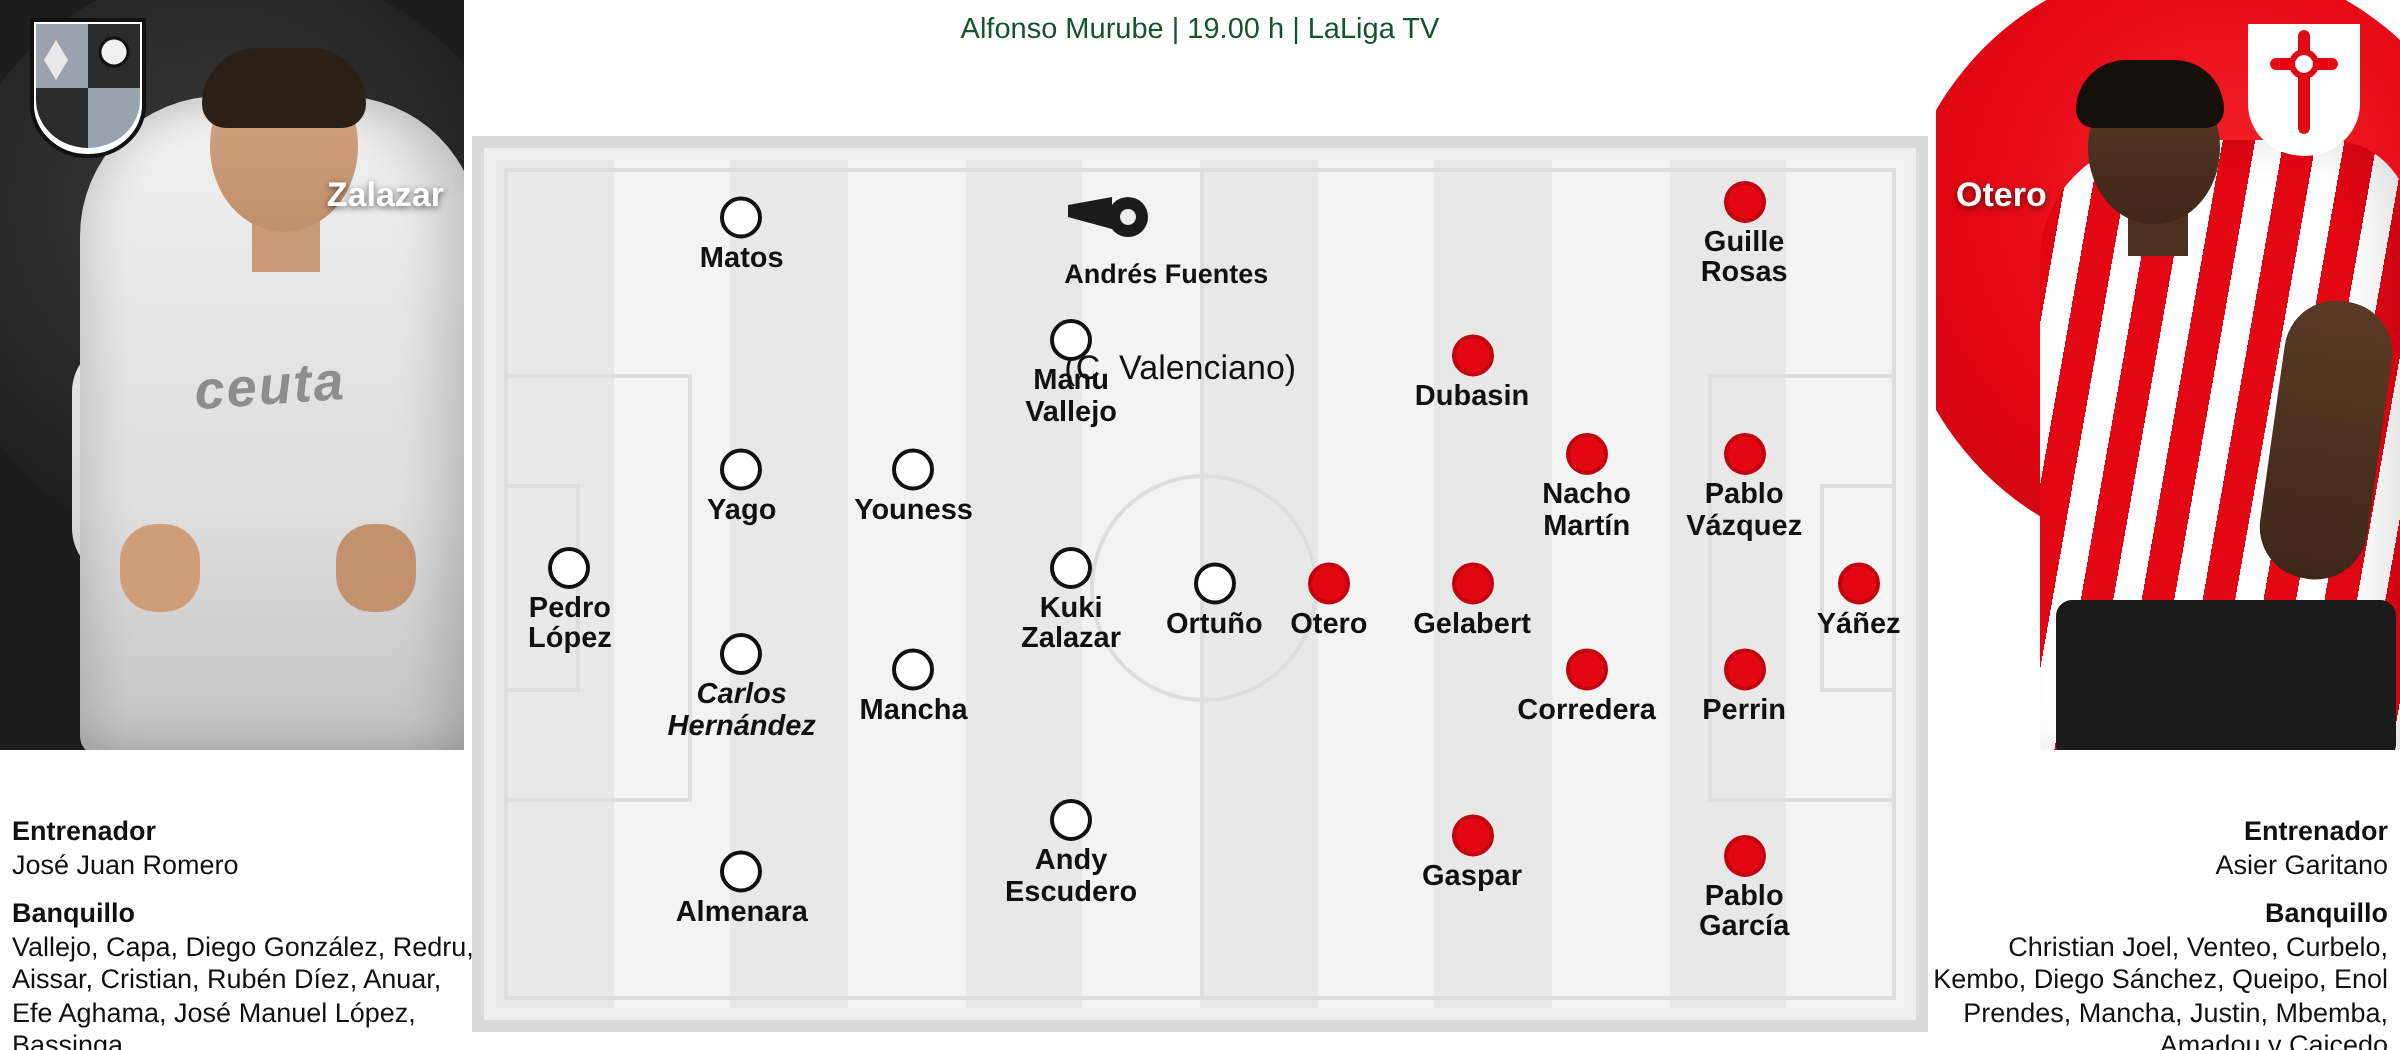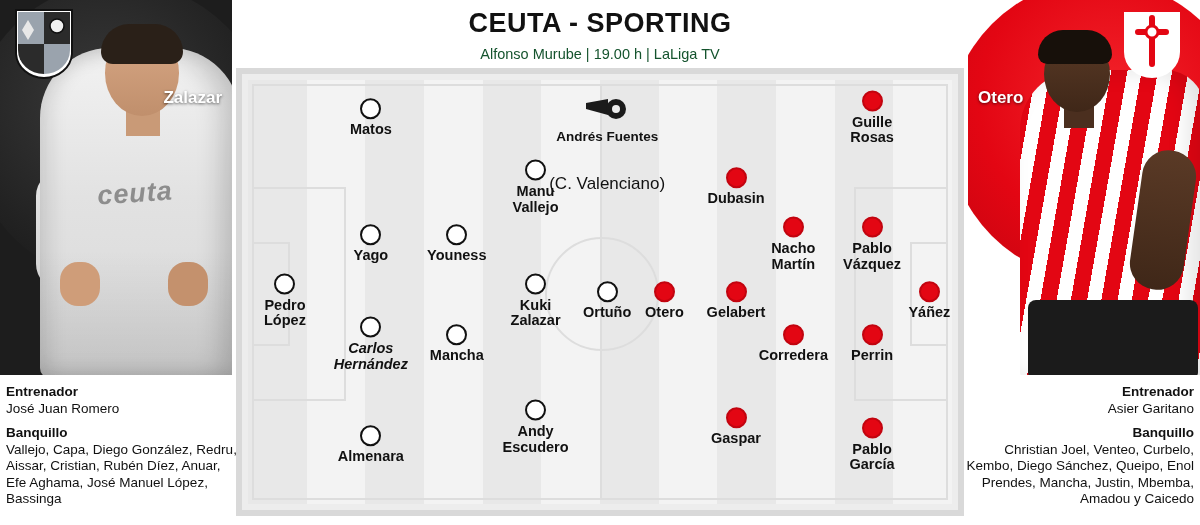--- a/index.html
+++ b/index.html
@@ -66,21 +66,21 @@
     position:absolute;left:14px;top:8px;width:60px;height:72px;
   }
   .player-name{
     position:absolute;right:10px;top:88px;color:#fff;font-weight:700;font-size:17px;
     text-shadow:0 1px 3px rgba(0,0,0,.6);
   }
   .player-name.right{left:10px;right:auto;}
   .info-block{
     position:absolute;left:0;width:232px;font-size:13.5px;line-height:16.5px;
   }
-  .info-block .hdr{font-weight:700;}
+  .info-block .hdr{font-weight:700;margin-top:24px;}
   .left-info{top:384px;left:6px;}
   .right-info{top:384px;right:6px;left:auto;text-align:right;width:232px;}
   
   .right-col{position:absolute;right:0;top:0;width:232px;height:525px;}
   .right-photo{
     position:absolute;left:0;top:0;width:232px;height:375px;background:#fff;overflow:hidden;
   }
   .right-photo .circle{
     position:absolute;left:-20px;top:-20px;width:300px;height:300px;border-radius:50%;
     background:radial-gradient(circle at 55% 40%,#f4242b 0%,#e30613 55%,#c2040f 100%);
@@ -141,21 +141,21 @@
   .lines .box-r{position:absolute;right:0;top:50%;width:92px;height:210px;margin-top:-105px;border:2px solid #dddddd;border-right:none;}
   .lines .six-l{position:absolute;left:0;top:50%;width:36px;height:100px;margin-top:-50px;border:2px solid #dddddd;border-left:none;}
   .lines .six-r{position:absolute;right:0;top:50%;width:36px;height:100px;margin-top:-50px;border:2px solid #dddddd;border-right:none;}
   
   .player{position:absolute;transform:translate(-50%,-50%);text-align:center;width:120px;}
   .dot{width:21px;height:21px;border-radius:50%;margin:0 auto;box-sizing:border-box;}
   .dot.home{background:#ffffff;border:2px solid #111;}
   .dot.away{background:#e30613;border:2px solid #c2040f;}
   .pname{font-size:14.5px;font-weight:700;line-height:15.5px;margin-top:3px;color:#111;white-space:pre-line;}
   
-  .referee{position:absolute;transform:translate(-50%,-50%);text-align:center;width:150px;}
+  .referee{position:absolute;transform:translate(-50%,-50%);text-align:left;width:150px;}
   .ref-name{font-size:13.5px;font-weight:700;line-height:15px;margin-top:2px;}
   .ref-sub{font-size:17px;font-weight:400;line-height:14px;margin-top:33px;}
 </style>
 </head>
 <body>
 
 <div class="left-col">
   <div class="left-photo">
     <div class="circle"></div>
     <div class="arm-l"></div>
@@ -184,21 +184,20 @@
 
   <div class="info-block left-info">
     <div class="hdr">Entrenador</div>
     <div>José Juan Romero</div>
     <div class="hdr" style="margin-top:8px">Banquillo</div>
     <div>Vallejo, Capa, Diego González, Redru, Aissar, Cristian, Rubén Díez, Anuar, Efe Aghama, José Manuel López, Bassinga</div>
   </div>
 </div>
 
 <div class="header">
-  <div class="match-title">CEUTA - SPORTING</div>
   <div class="match-sub">Alfonso Murube | 19.00 h | LaLiga TV</div>
 </div>
 
 <div class="pitch">
   <div class="stripes">
     <div></div>
       <div></div>
       <div></div>
       <div></div>
       <div></div>

